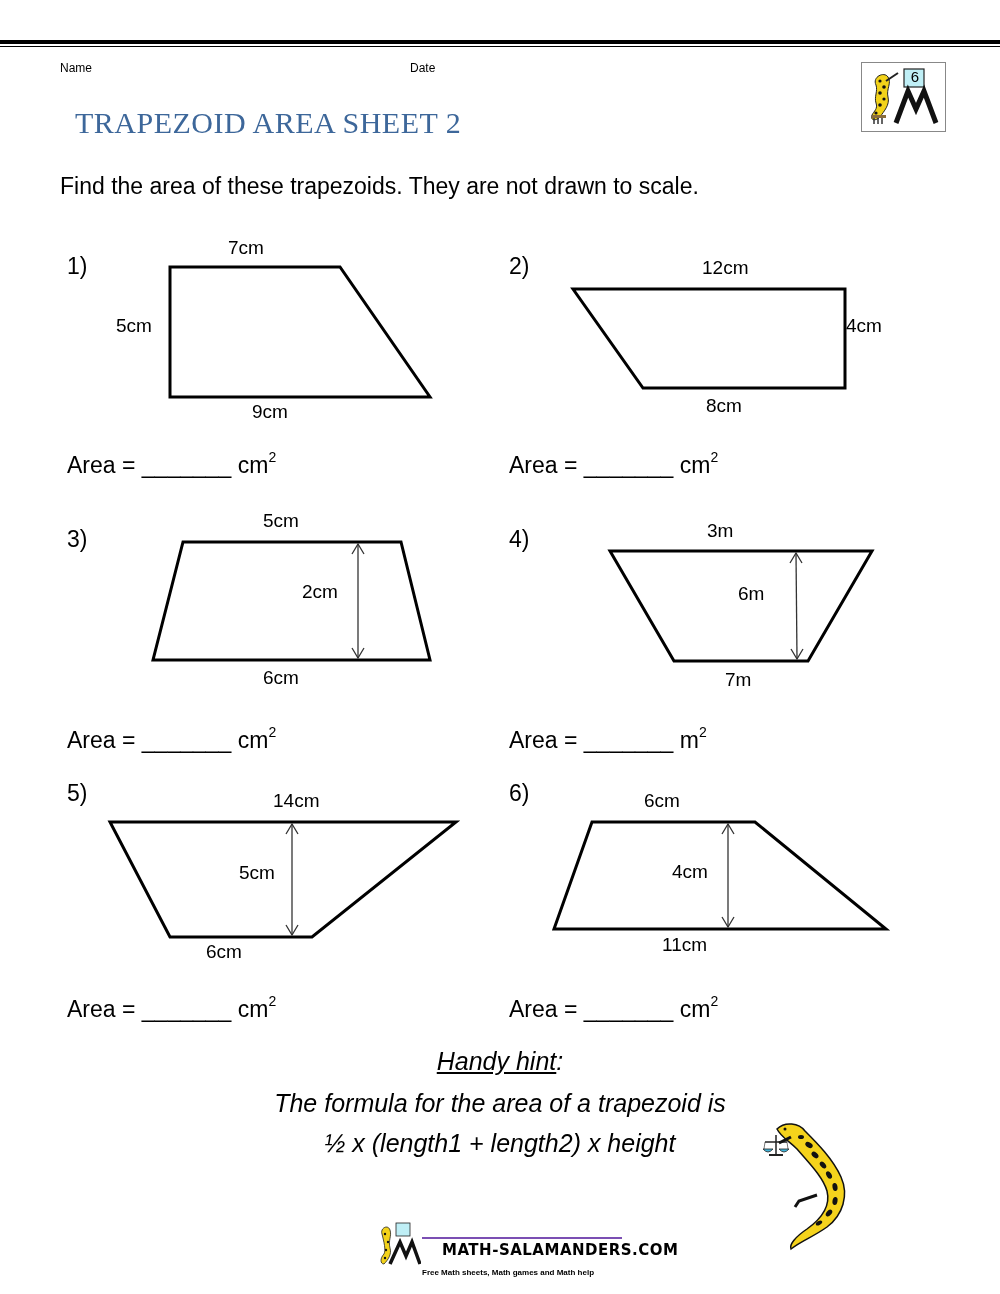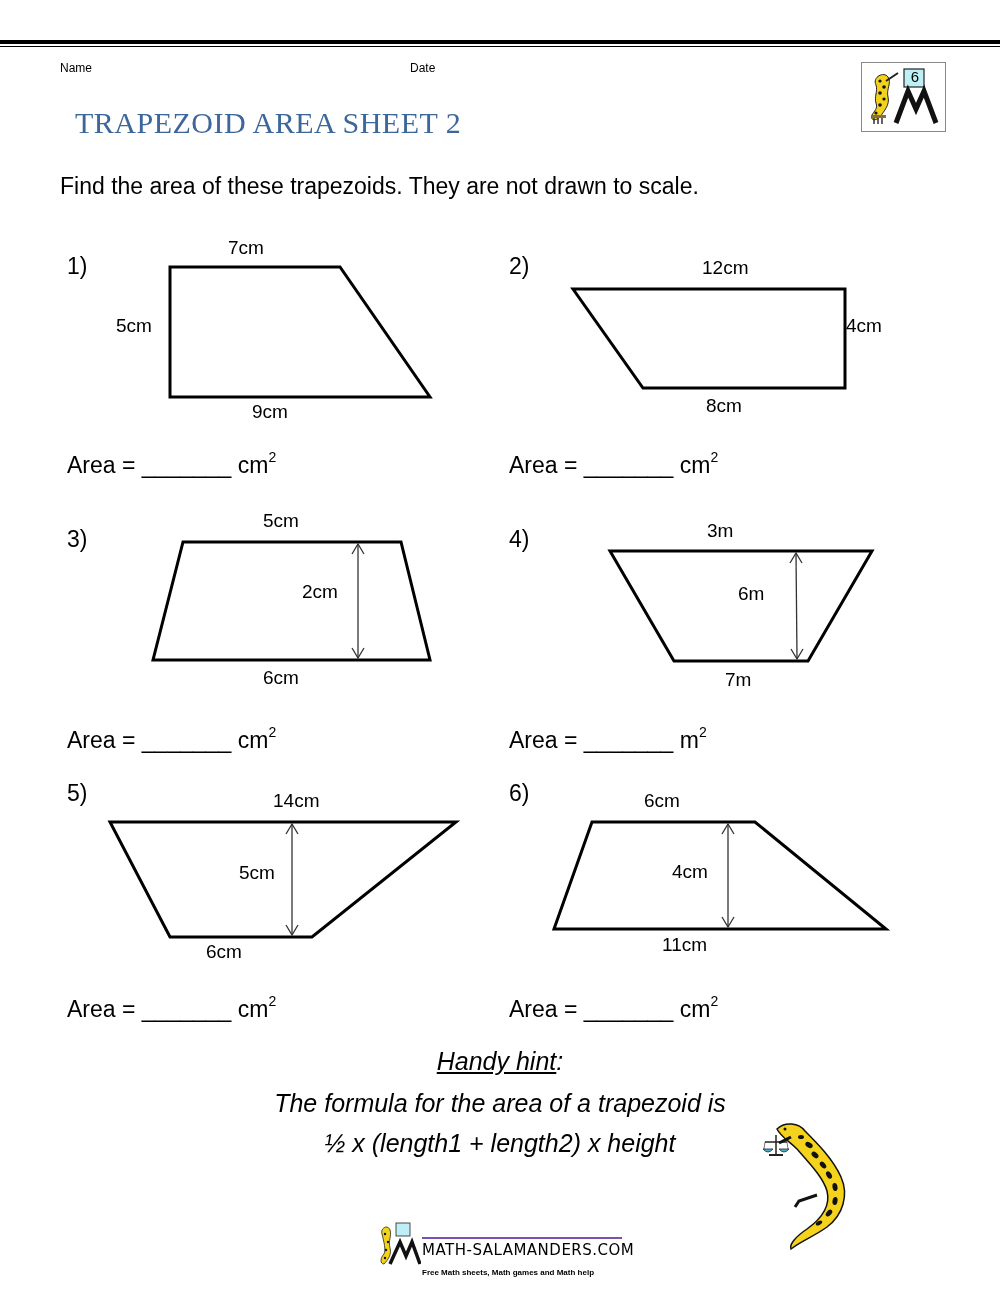--- a/index.html
+++ b/index.html
@@ -14,21 +14,21 @@
   .instructions { left: 60px; top: 173px; font-size: 23px; white-space: nowrap; }
   .qnum { font-size: 23px; }
   .dim { font-size: 19px; white-space: nowrap; }
   .area-line { font-size: 23px; white-space: nowrap; }
   .area-line sup { font-size: 14px; position: relative; top: -2px; }
   .shapes { left: 0; top: 0; width: 1000px; height: 1294px; pointer-events: none; }
   .hint { left: 0; width: 1000px; text-align: center; font-style: italic; font-size: 25px; white-space: nowrap; }
   .hint-title { text-decoration: underline; }
   .logo-box { left: 861px; top: 62px; width: 83px; height: 68px; border: 1px solid #888; background: #fff; }
   .footer-text { font-size: 8px; font-weight: bold; white-space: nowrap; margin-top: 44px; }
-  .footer-brand { font-size: 15px; font-weight: normal; letter-spacing: 0.5px; white-space: nowrap; font-family: "DejaVu Sans", sans-serif; }
+  .footer-brand { font-size: 15px; font-weight: bold; letter-spacing: 0.5px; white-space: nowrap; font-family: "DejaVu Sans", sans-serif; margin-left: 20px; }
 </style>
 </head>
 <body>
 
 <div class="abs rule-thick"></div>
 <div class="abs rule-thin"></div>
 
 <div class="abs small-label" style="left:60px; top:61px;">Name</div>
 <div class="abs small-label" style="left:410px; top:61px;">Date</div>
 

